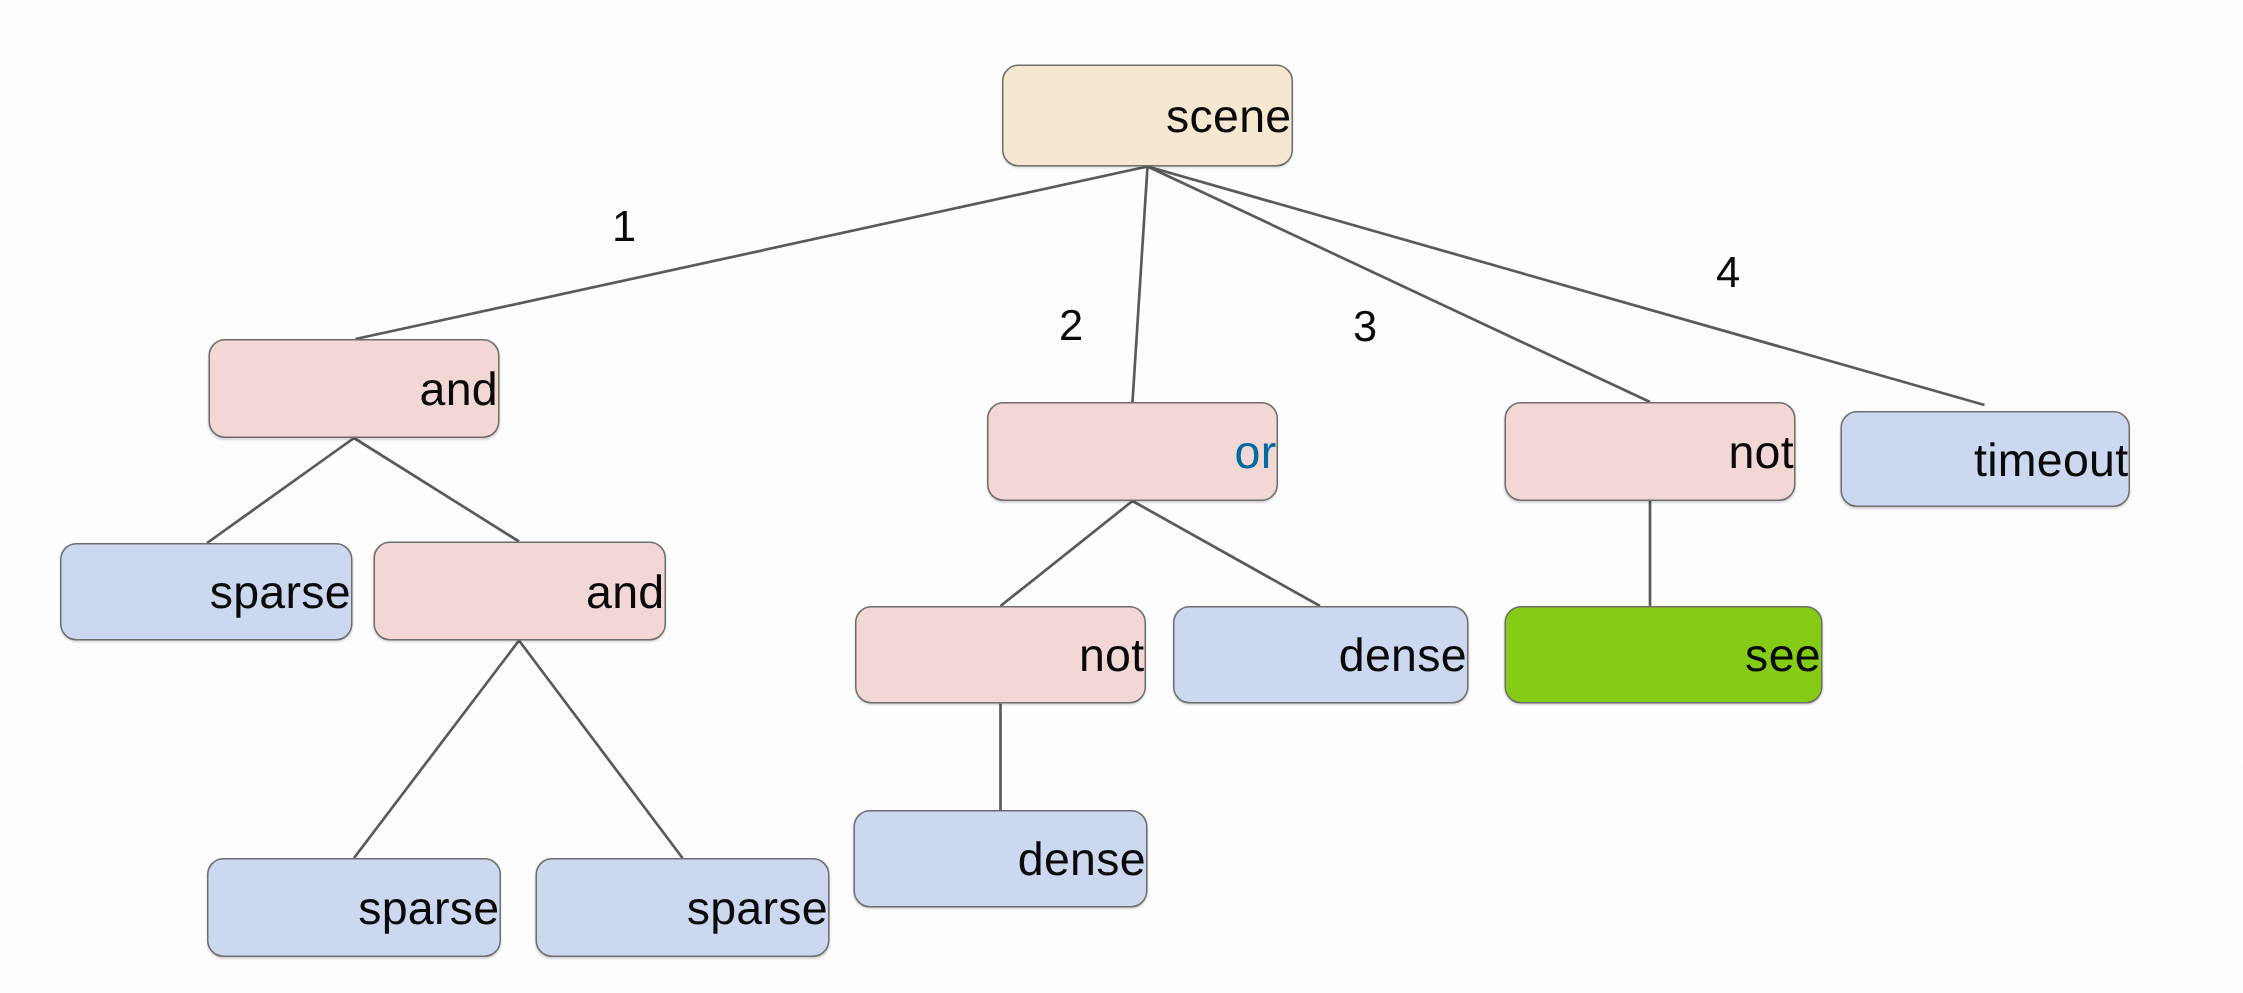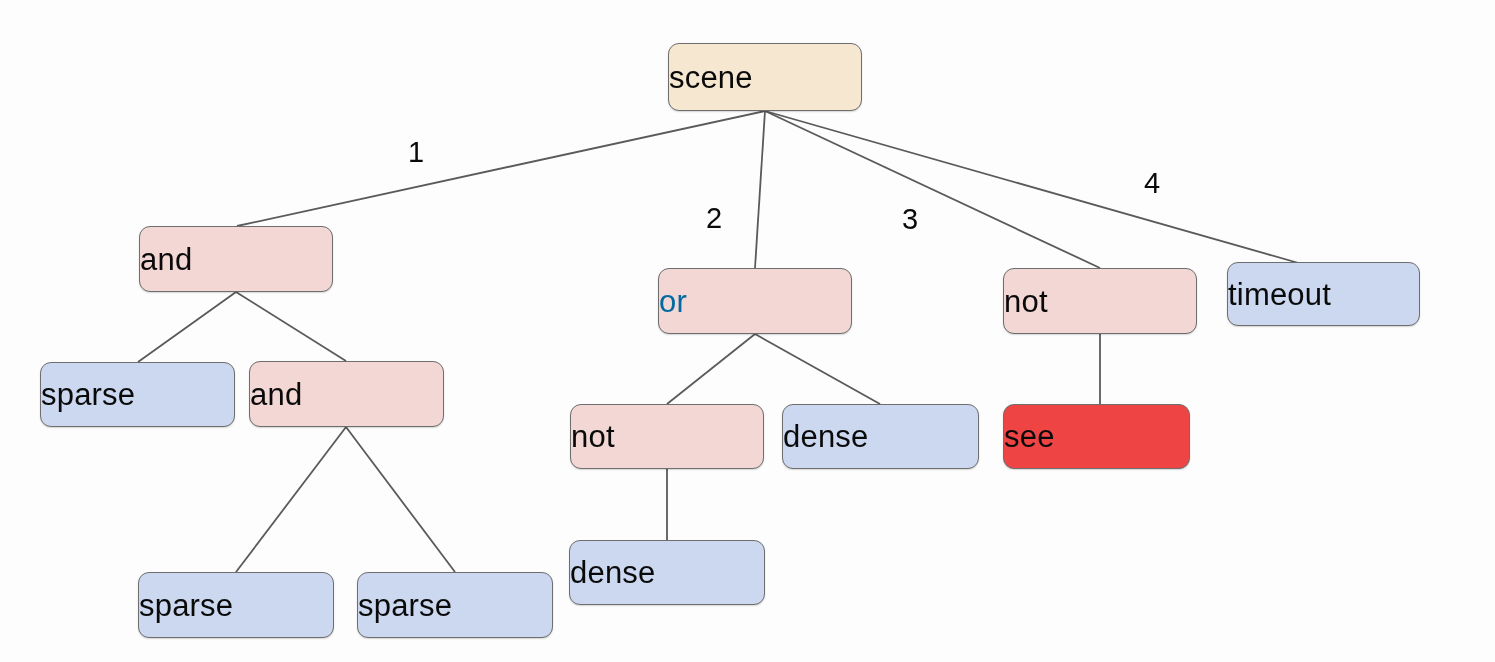--- a/index.html
+++ b/index.html
@@ -23,21 +23,21 @@
     height: 662px;
     pointer-events: none;
   }
   .node {
     position: absolute;
     box-sizing: border-box;
     border: 1.6px solid #6e6e6e;
     border-radius: 11px;
     display: flex;
     align-items: center;
-    justify-content: flex-start;
+    justify-content: flex-end;
     color: #0a0a0a;
     font-size: 31px;
     line-height: 1;
     letter-spacing: 0.2px;
     box-shadow: 0 1px 1.5px rgba(0,0,0,0.16);
     white-space: nowrap;
   }
   .node-label {
     pointer-events: none;
   }
@@ -74,36 +74,36 @@
       </div>
       <div class="node" style="left: 139px; top: 226px; width: 194px; height: 66px; background: rgb(242, 215, 213); border-color: rgb(110, 110, 110); color: rgb(10, 10, 10);">
         <span class="node-label">and</span>
       </div>
       <div class="node" style="left: 658px; top: 268px; width: 194px; height: 66px; background: rgb(242, 215, 213); border-color: rgb(110, 110, 110); color: #0369a1;">
         <span class="node-label">or</span>
       </div>
       <div class="node" style="left: 1003px; top: 268px; width: 194px; height: 66px; background: rgb(242, 215, 213); border-color: rgb(110, 110, 110); color: rgb(10, 10, 10);">
         <span class="node-label">not</span>
       </div>
-      <div class="node" style="left: 1227px; top: 262px; width: 193px; height: 64px; background: rgb(204, 216, 240); border-color: rgb(110, 110, 110); color: rgb(10, 10, 10);">
+      <div class="node" style="left: 1227px; top: 274px; width: 193px; height: 64px; background: rgb(204, 216, 240); border-color: rgb(110, 110, 110); color: rgb(10, 10, 10);">
         <span class="node-label">timeout</span>
       </div>
       <div class="node" style="left: 40px; top: 362px; width: 195px; height: 65px; background: rgb(204, 216, 240); border-color: rgb(110, 110, 110); color: rgb(10, 10, 10);">
         <span class="node-label">sparse</span>
       </div>
       <div class="node" style="left: 249px; top: 361px; width: 195px; height: 66px; background: rgb(242, 215, 213); border-color: rgb(110, 110, 110); color: rgb(10, 10, 10);">
         <span class="node-label">and</span>
       </div>
       <div class="node" style="left: 570px; top: 404px; width: 194px; height: 65px; background: rgb(242, 215, 213); border-color: rgb(110, 110, 110); color: rgb(10, 10, 10);">
         <span class="node-label">not</span>
       </div>
       <div class="node" style="left: 782px; top: 404px; width: 197px; height: 65px; background: rgb(204, 216, 240); border-color: rgb(110, 110, 110); color: rgb(10, 10, 10);">
         <span class="node-label">dense</span>
       </div>
-      <div class="node" style="left: 1003px; top: 404px; width: 187px; height: 65px; background: #ef4444; border-color: rgb(110, 110, 110); color: rgb(10, 10, 10);">
+      <div class="node" style="left: 1003px; top: 404px; width: 212px; height: 65px; background: #84cc16; border-color: rgb(110, 110, 110); color: rgb(10, 10, 10);">
         <span class="node-label">see</span>
       </div>
       <div class="node" style="left: 569px; top: 540px; width: 196px; height: 65px; background: rgb(204, 216, 240); border-color: rgb(110, 110, 110); color: rgb(10, 10, 10);">
         <span class="node-label">dense</span>
       </div>
       <div class="node" style="left: 138px; top: 572px; width: 196px; height: 66px; background: rgb(204, 216, 240); border-color: rgb(110, 110, 110); color: rgb(10, 10, 10);">
         <span class="node-label">sparse</span>
       </div>
       <div class="node" style="left: 357px; top: 572px; width: 196px; height: 66px; background: rgb(204, 216, 240); border-color: rgb(110, 110, 110); color: rgb(10, 10, 10);">
         <span class="node-label">sparse</span>

